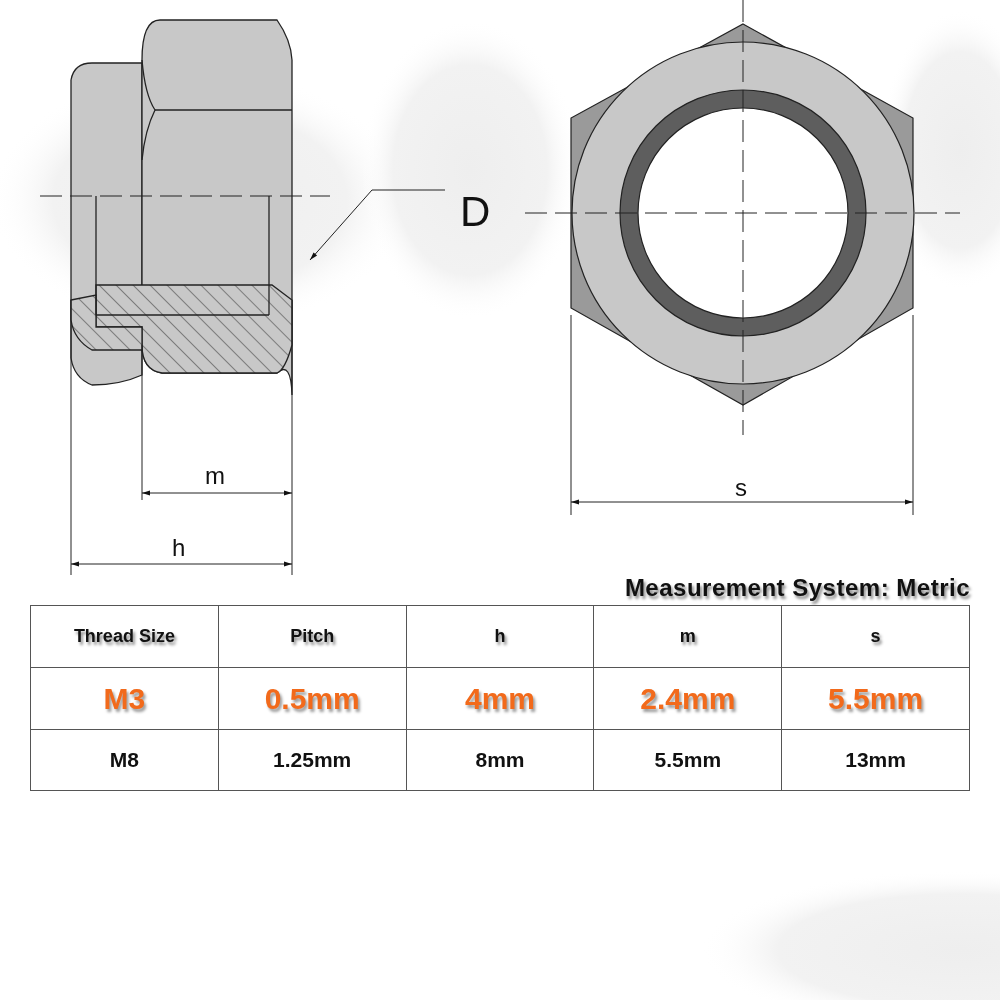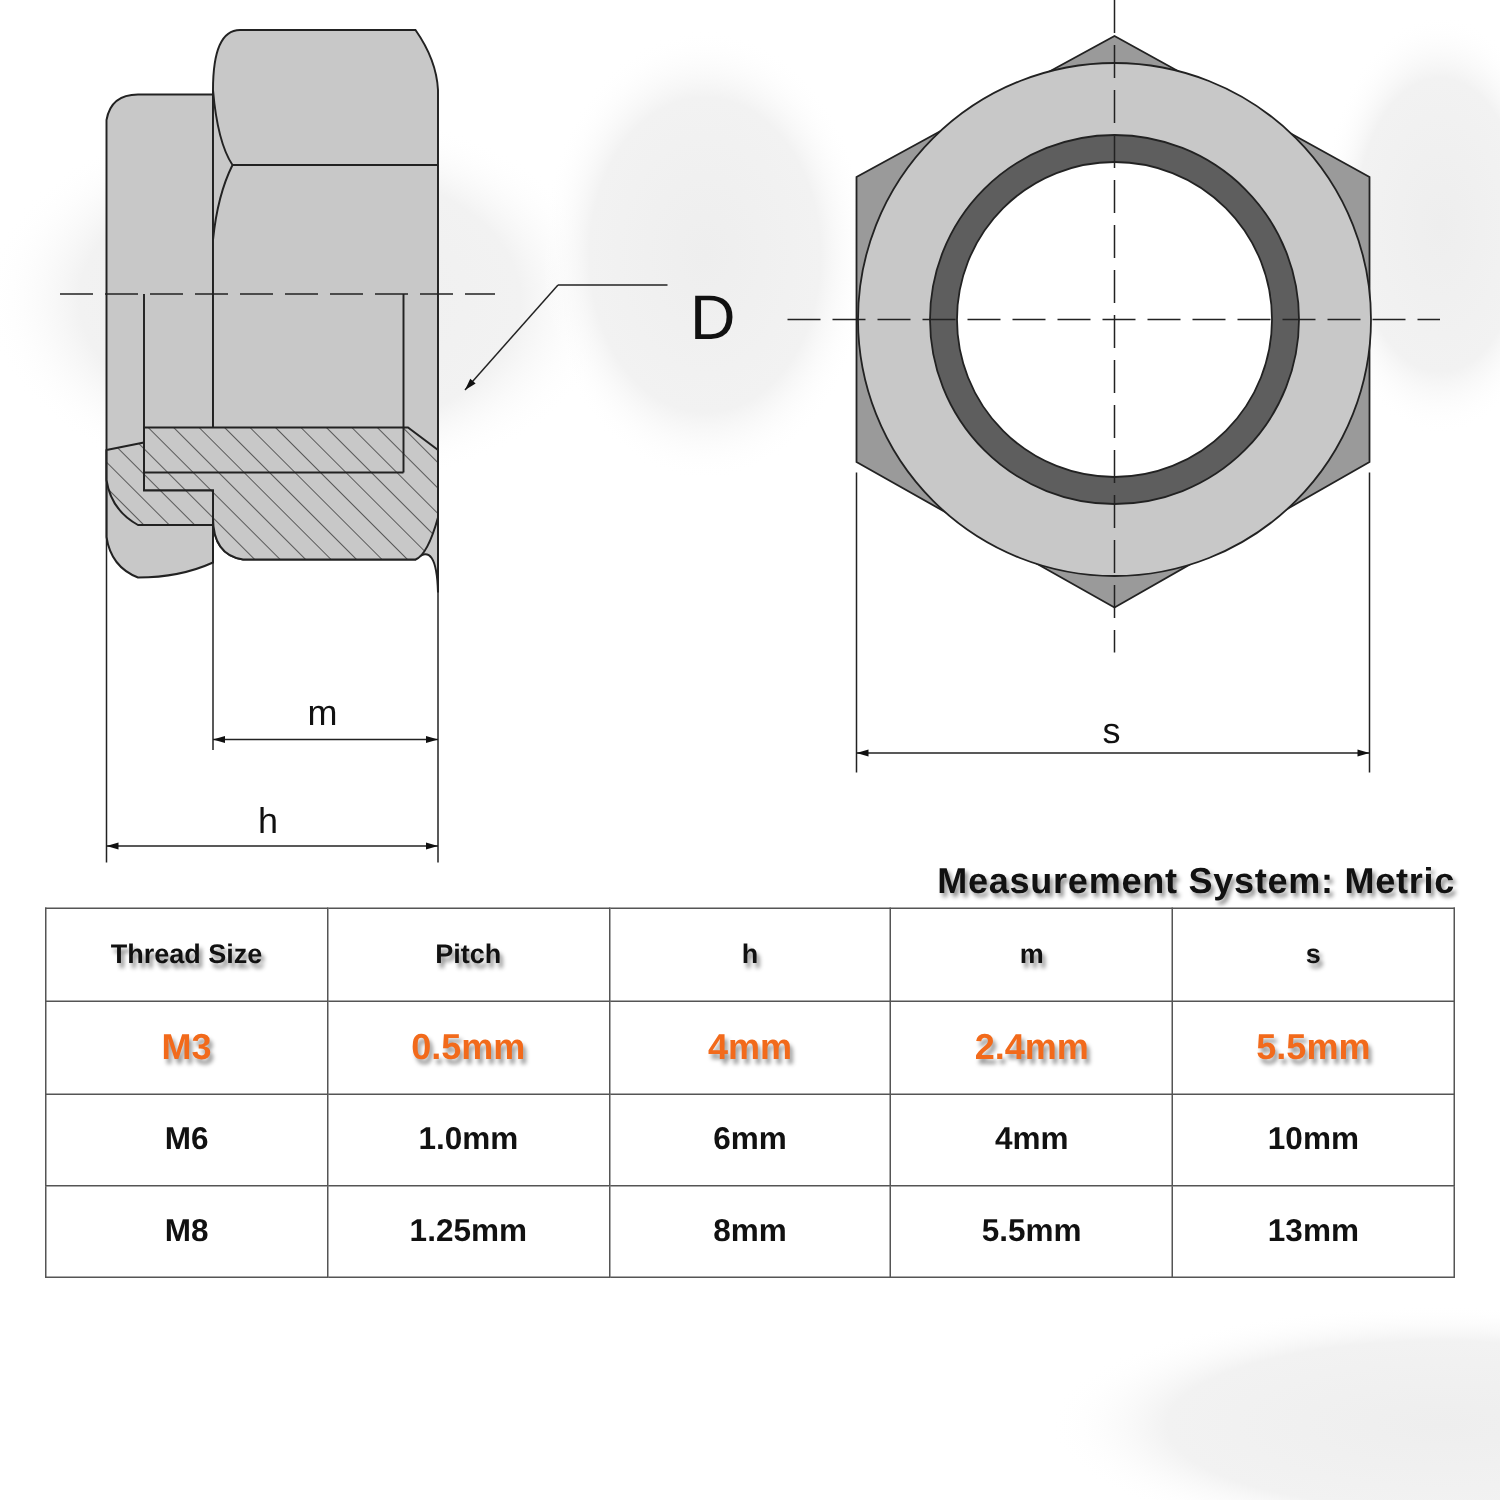--- a/index.html
+++ b/index.html
@@ -6,21 +6,21 @@
   body{width:1000px;height:1000px;position:relative;overflow:hidden;font-family:"Liberation Sans",sans-serif;}
   .bg-decor{position:absolute;left:0;top:0;width:1000px;height:1000px;}
   .drawing{position:absolute;left:0;top:0;width:1000px;height:600px;}
   .dim-label{position:absolute;font-family:"Liberation Sans",sans-serif;color:#111;font-size:24px;line-height:1;}
   .label-d{font-size:42px;}
   .system-title{position:absolute;right:30px;top:574px;font-weight:bold;font-size:24px;color:#111;
     text-shadow:2px 3px 3px rgba(0,0,0,0.45);letter-spacing:0.5px;}
   table.spec{position:absolute;left:30px;top:605px;width:940px;border-collapse:collapse;table-layout:fixed;background:rgba(255,255,255,0.9);}
   table.spec td, table.spec th{border:1.5px solid #555;text-align:center;padding:0;font-weight:bold;}
   table.spec th{height:61px;font-size:18px;color:#111;text-shadow:2px 3px 3px rgba(0,0,0,0.45);}
-  table.spec tr.hl td{height:61px;font-size:24px;color:#f26a1b;text-shadow:2px 3px 3px rgba(0,0,0,0.4);}
+  table.spec tr.hl td{height:61px;font-size:30px;color:#f26a1b;text-shadow:2px 3px 3px rgba(0,0,0,0.4);}
   table.spec tr.rw td{height:60px;font-size:21px;color:#111;}
 </style>
 </head>
 <body>
 
 <svg class="bg-decor" viewBox="0 0 1000 1000">
   <defs>
     <radialGradient id="g1" cx="50%" cy="50%" r="50%">
       <stop offset="0%" stop-color="#eeeeee"></stop>
       <stop offset="70%" stop-color="#f2f2f2"></stop>
@@ -104,27 +104,20 @@
     <th>s</th>
   </tr>
   <tr class="hl">
     <td>M3</td>
     <td>0.5mm</td>
     <td>4mm</td>
     <td>2.4mm</td>
     <td>5.5mm</td>
   </tr>
   <tr class="rw">
-    <td>M6</td>
-    <td>1.0mm</td>
-    <td>6mm</td>
-    <td>4mm</td>
-    <td>10mm</td>
-  </tr>
-  <tr class="rw">
     <td>M8</td>
     <td>1.25mm</td>
     <td>8mm</td>
     <td>5.5mm</td>
     <td>13mm</td>
   </tr>
 </tbody>
   </table>
 
 </body></html>

